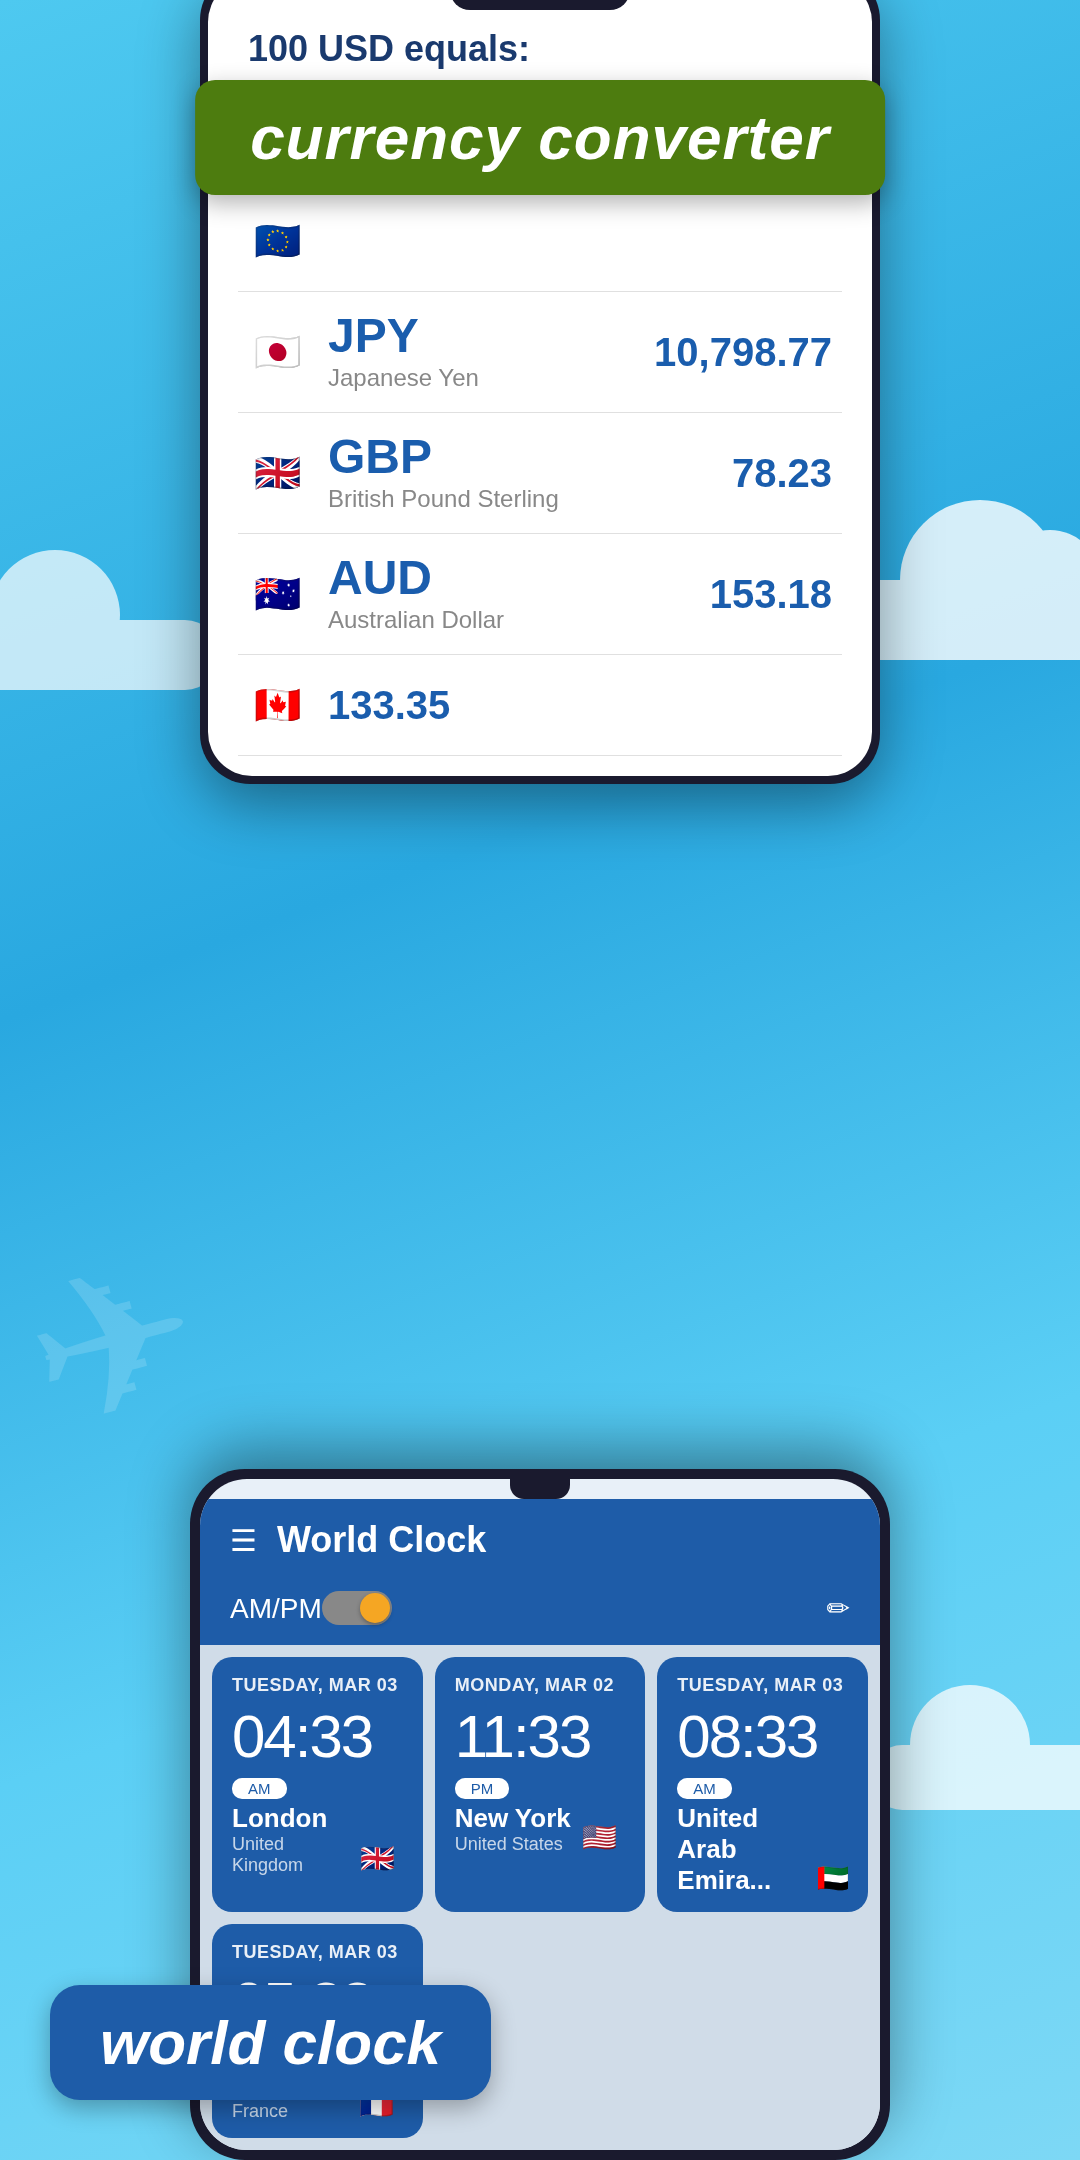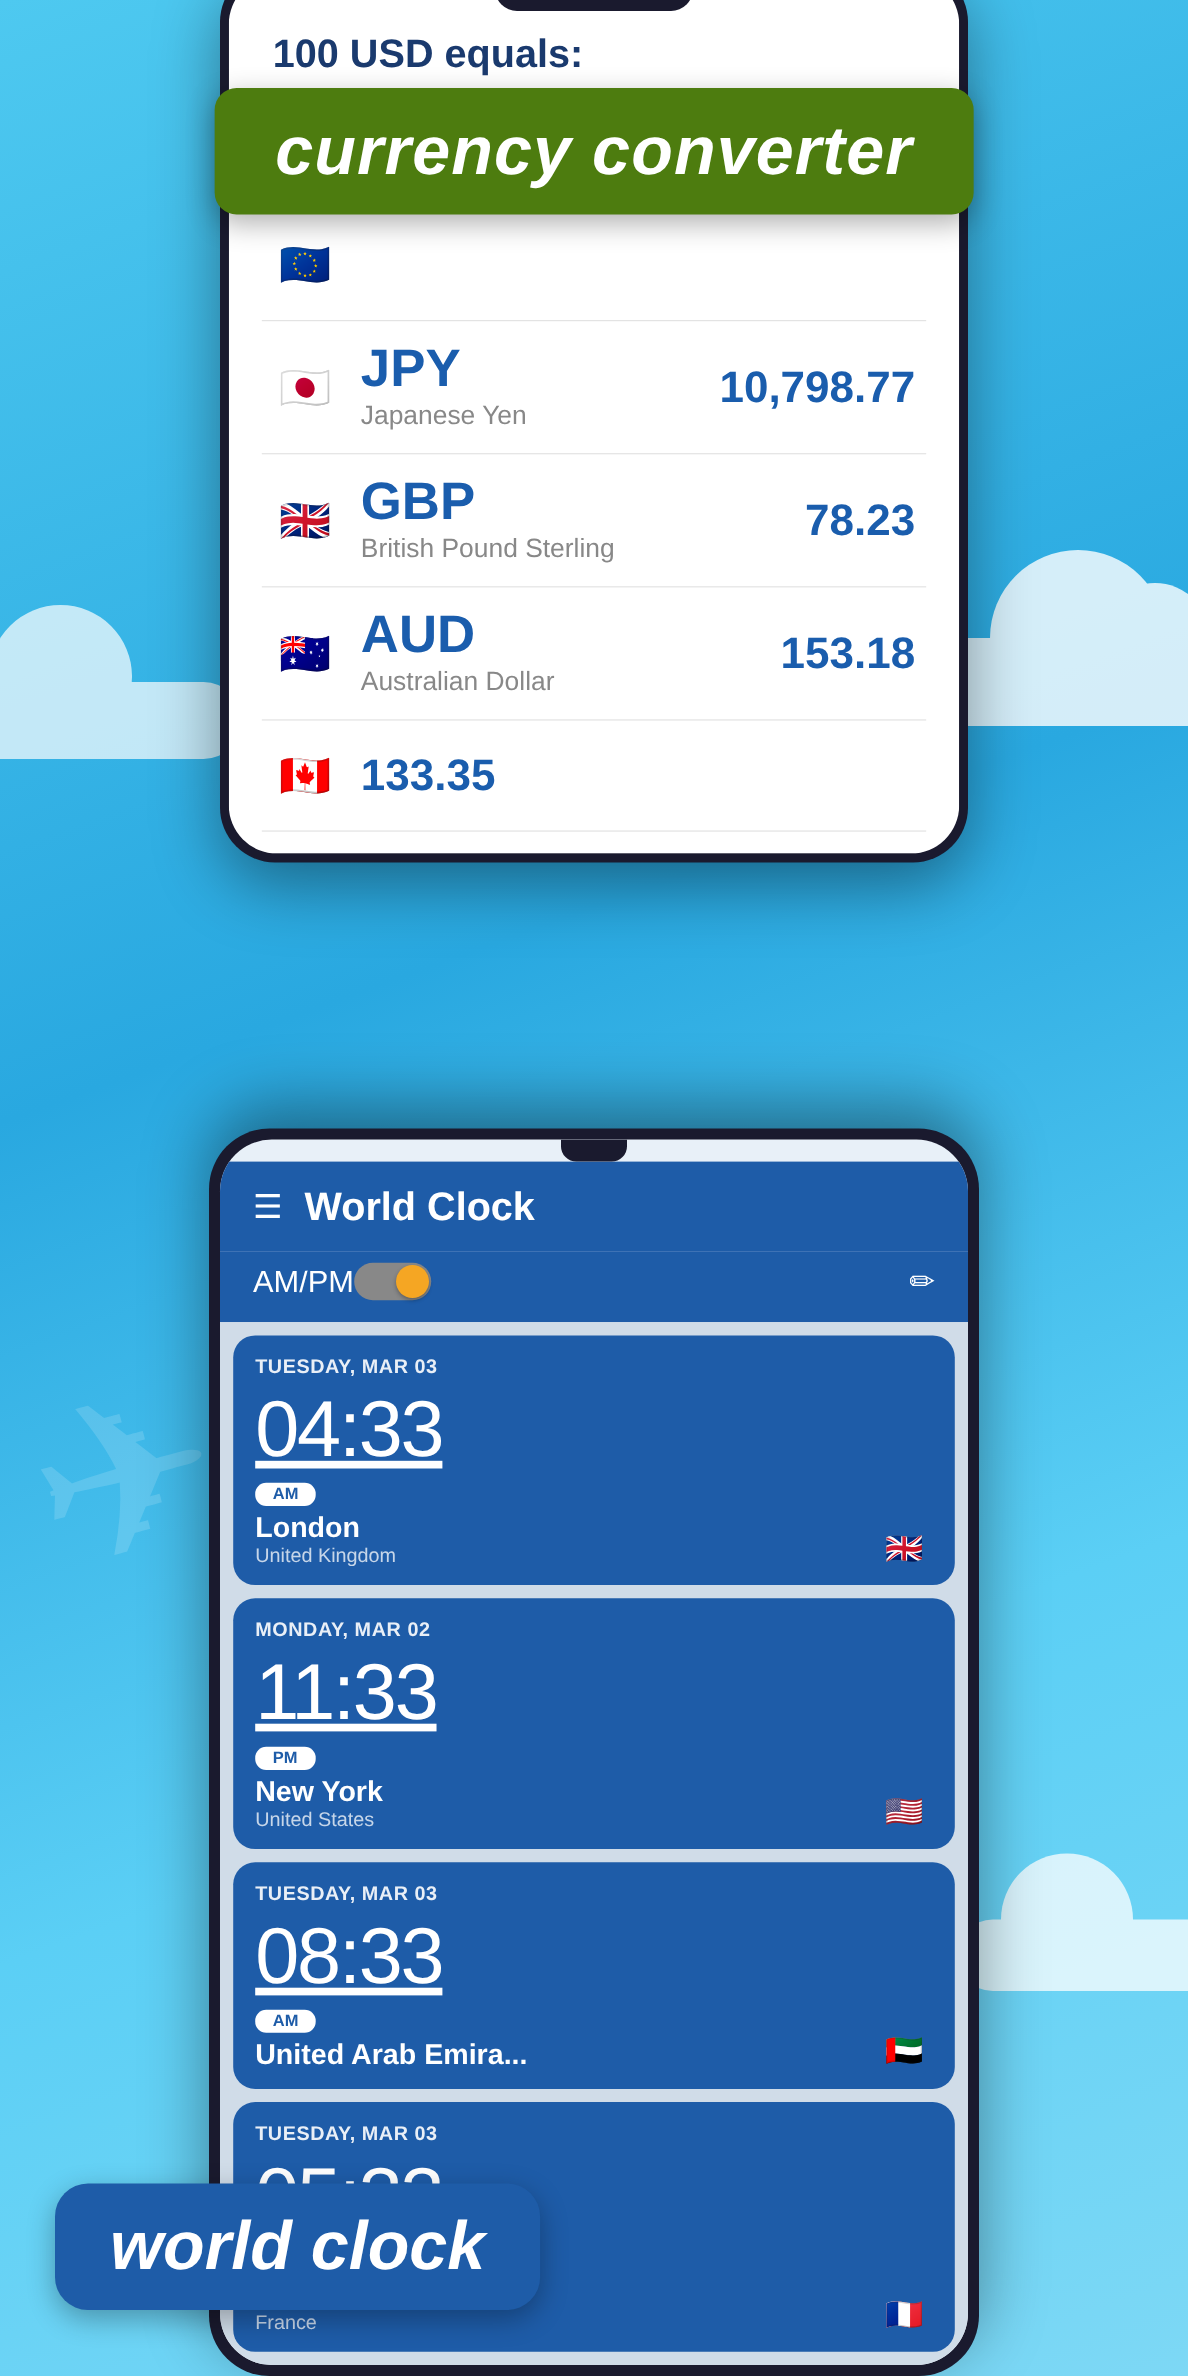--- a/index.html
+++ b/index.html
@@ -198,48 +198,47 @@
       box-shadow: 0 2px 4px rgba(0,0,0,0.3);
     }
     .edit-icon {
       color: white;
       font-size: 28px;
     }
 
     
     .clock-grid {
       display: grid;
-      grid-template-columns: 1fr;
+      grid-template-columns: 1fr 1fr 1fr;
       gap: 12px;
       padding: 12px;
       background: #d0dce8;
     }
     .clock-card {
       background: #1e5ca8;
       border-radius: 20px;
       padding: 18px 20px 16px;
       color: white;
       position: relative;
       overflow: hidden;
     }
     .clock-date {
       font-size: 18px;
       font-weight: 700;
       color: rgba(255,255,255,0.9);
       letter-spacing: 0.5px;
       text-transform: uppercase;
     }
     .clock-time {
-      font-size: 72px;
+      font-size: 60px;
       font-weight: 300;
       color: white;
       line-height: 1.1;
       margin: 8px 0;
       letter-spacing: -2px;
-      text-decoration: underline;
     }
     .clock-footer {
       display: flex;
       align-items: flex-end;
       justify-content: space-between;
     }
     .clock-city {
       font-size: 26px;
       font-weight: 700;
       color: white;
@@ -256,21 +255,21 @@
       display: flex;
       align-items: center;
       justify-content: center;
       font-size: 28px;
     }
     .ampm-badge {
       display: inline-block;
       background: white;
       color: #1e5ca8;
       font-size: 15px;
-      font-weight: 700;
+      font-weight: 400;
       padding: 2px 16px;
       border-radius: 10px;
       margin-bottom: 4px;
     }
     .clock-time-row {
       display: flex;
       align-items: flex-start;
       justify-content: space-between;
     }
 

